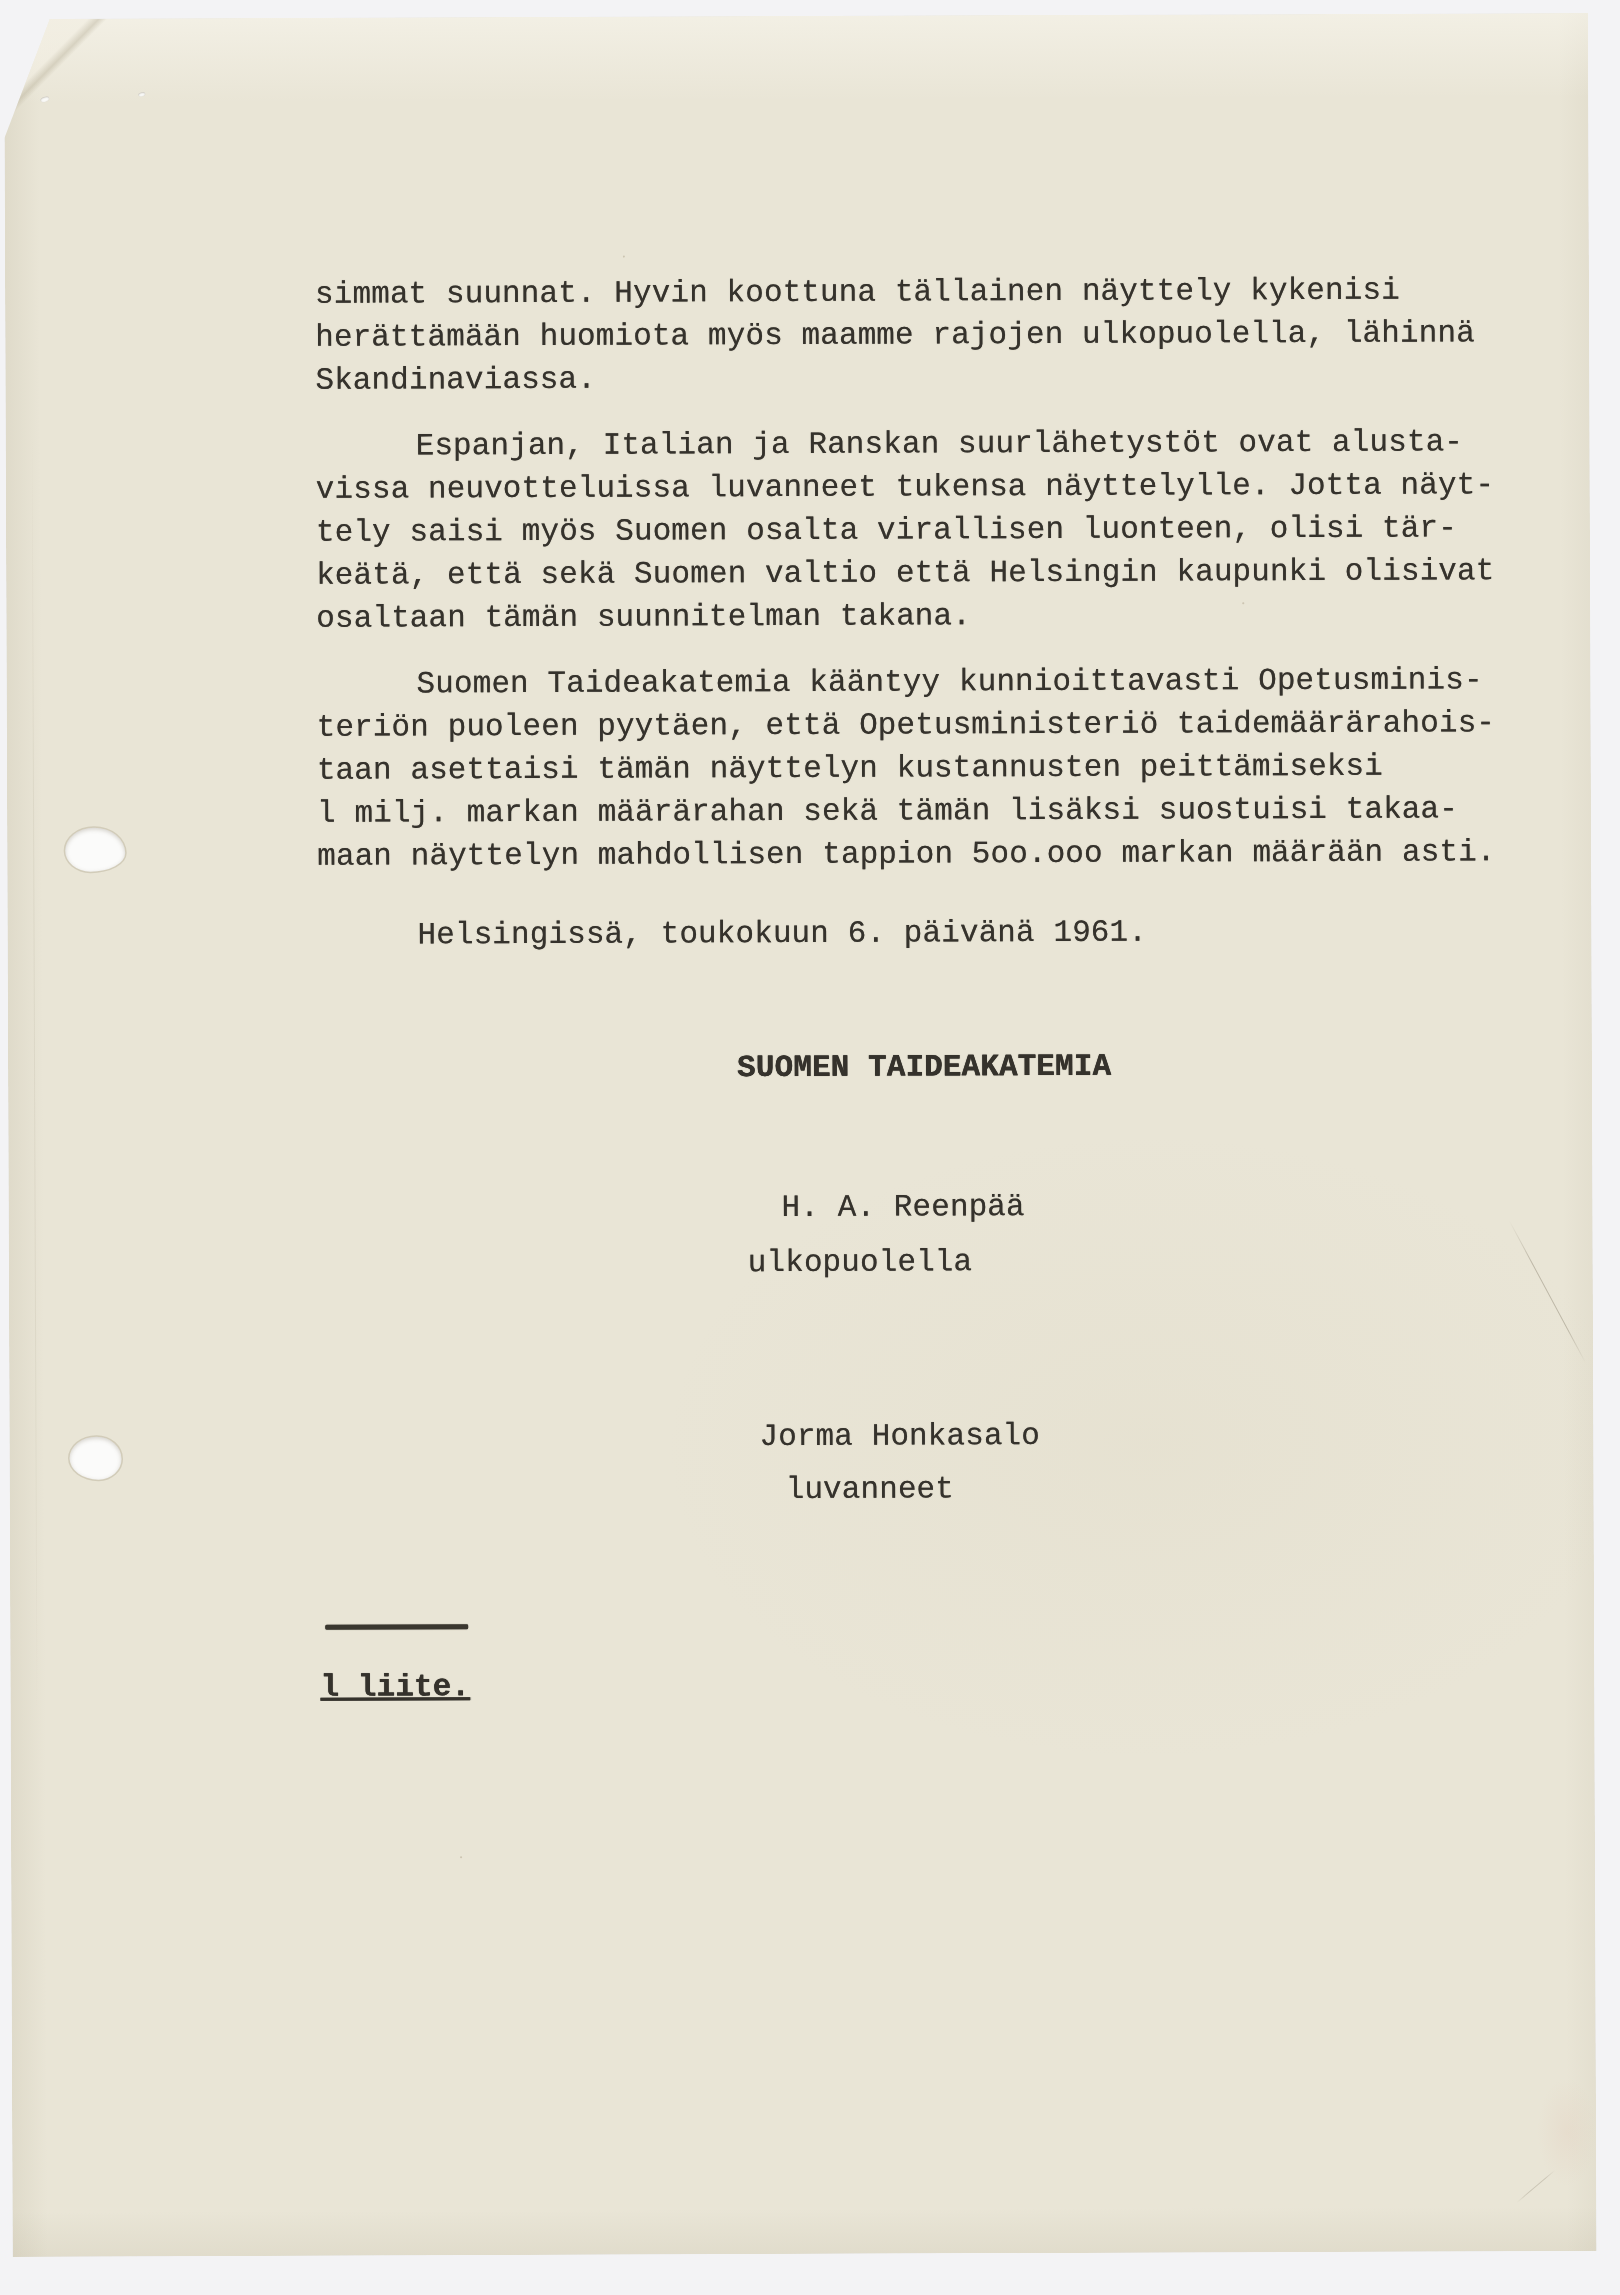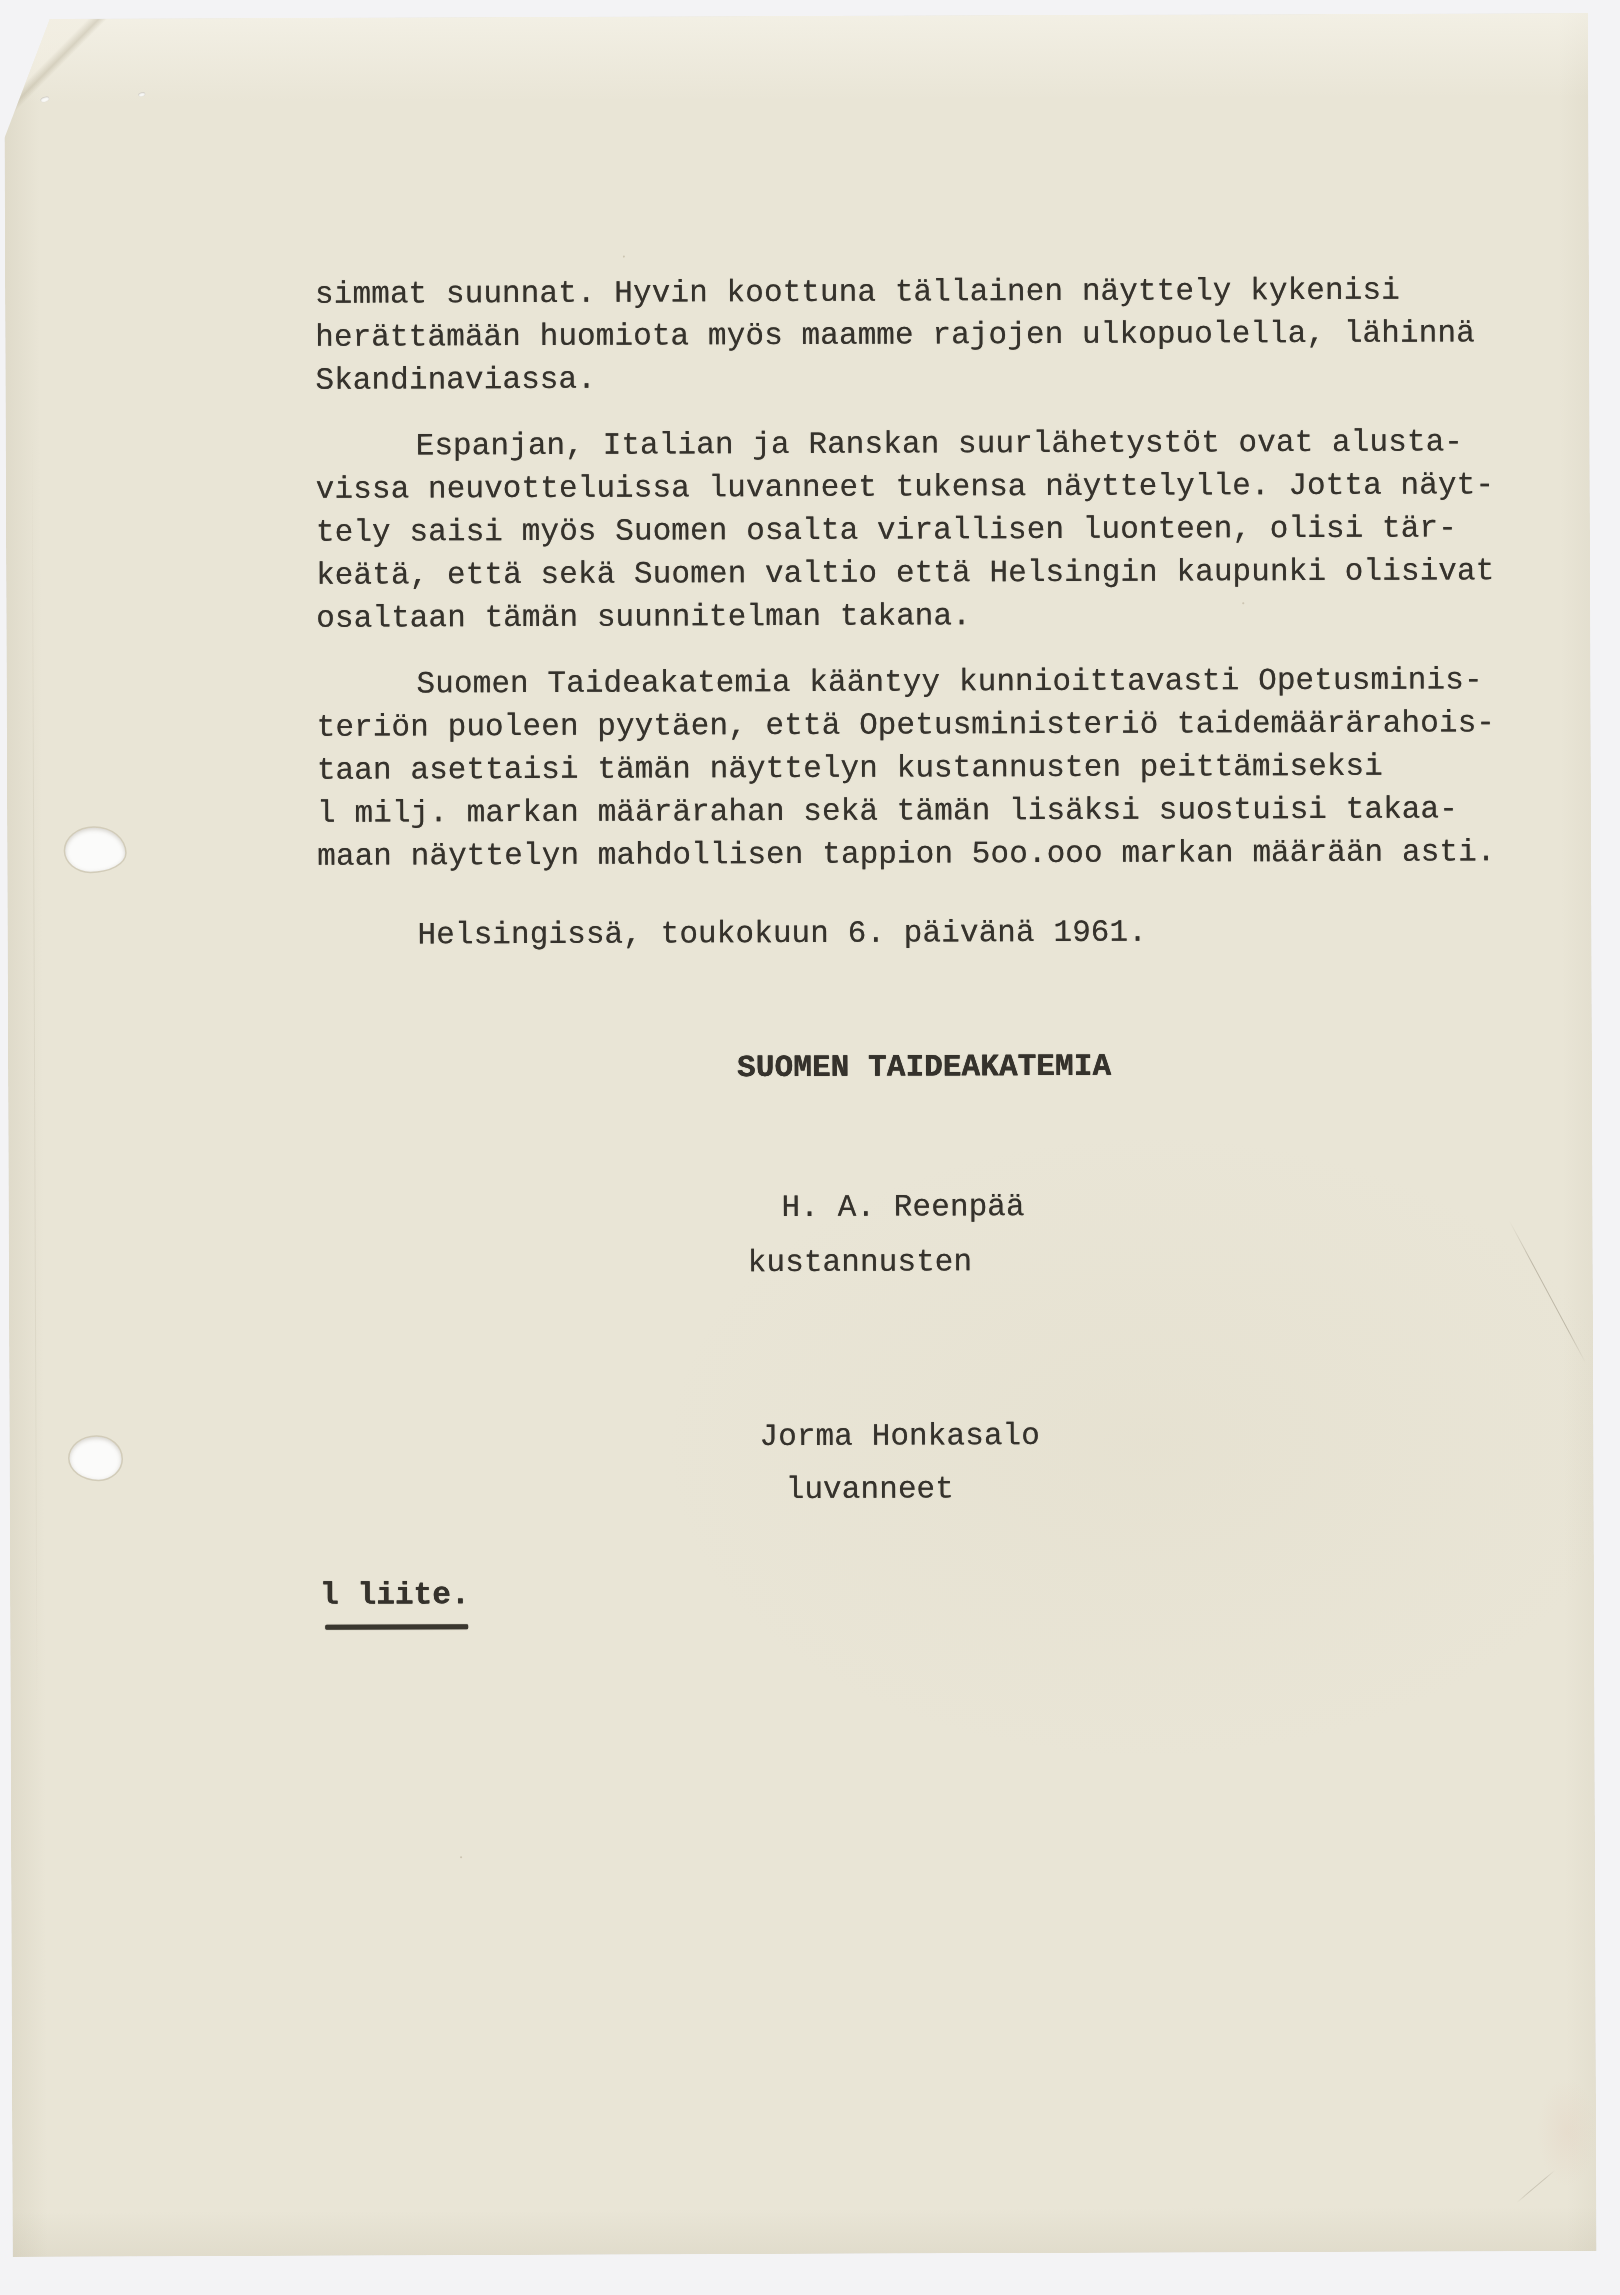--- a/index.html
+++ b/index.html
@@ -76,22 +76,22 @@
   .p1{top:255px;}
   .p2{top:407px;}
   .p3{top:645px;}
   .date{left:310px;top:896px;text-indent:100px;}
   .org{left:729px;top:1030px;font-weight:bold;
        text-shadow:0.3px 0 0 currentColor, 0 0 1px rgba(45,42,36,0.5);}
   .sig-name.s1{left:773px;top:1170px;}
   .sig-role.s1r{left:739px;top:1225px;}
   .sig-name.s2{left:750px;top:1399px;}
   .sig-role.s2r{left:776px;top:1452px;}
-  .enclosure{left:310px;top:1556px;font-weight:bold;
-       text-shadow:0.2px 0 0 currentColor, 0 0 1px rgba(45,42,36,0.45);}
+  .enclosure{left:310px;top:1648px;font-weight:bold;
+       text-shadow:0.2px 0 0 currentColor, 0 0 1px rgba(45,42,36,0.45);text-decoration:underline;}
   .enclosure-line{
     position:absolute;left:315px;top:1607px;width:143px;height:4.5px;
     background:#3a372f;border-radius:1.5px;
     box-shadow:0 0 1px rgba(53,50,44,0.6);
   }
   .speck{position:absolute;border-radius:50%;background:rgba(120,105,70,0.25);}
   .speck.s1{left:618px;top:239px;width:2px;height:2px;}
   .speck.s2{left:1236px;top:588px;width:1.5px;height:1.5px;}
   .speck.s3{left:449px;top:1839px;width:2px;height:1.5px;}
   .stain{
@@ -127,20 +127,20 @@
   <div class="text para indent p3">Suomen Taideakatemia kääntyy kunnioittavasti Opetusminis-
 teriön puoleen pyytäen, että Opetusministeriö taidemäärärahois-
 taan asettaisi tämän näyttelyn kustannusten peittämiseksi
 l milj. markan määrärahan sekä tämän lisäksi suostuisi takaa-
 maan näyttelyn mahdollisen tappion 5oo.ooo markan määrään asti.</div>
 
   <div class="text date">Helsingissä, toukokuun 6. päivänä 1961.</div>
   <div class="text org">SUOMEN TAIDEAKATEMIA</div>
 
   <div class="text sig-name s1">H. A. Reenpää</div>
-  <div class="text sig-role s1r">kustannusten</div>
+  <div class="text sig-role s1r">ulkopuolella</div>
   <div class="text sig-name s2">Jorma Honkasalo</div>
   <div class="text sig-role s2r">luvanneet</div>
 
   <div class="text enclosure">l liite.</div>
   <div class="enclosure-line"></div>
 </div>
 
 
 </body></html>

